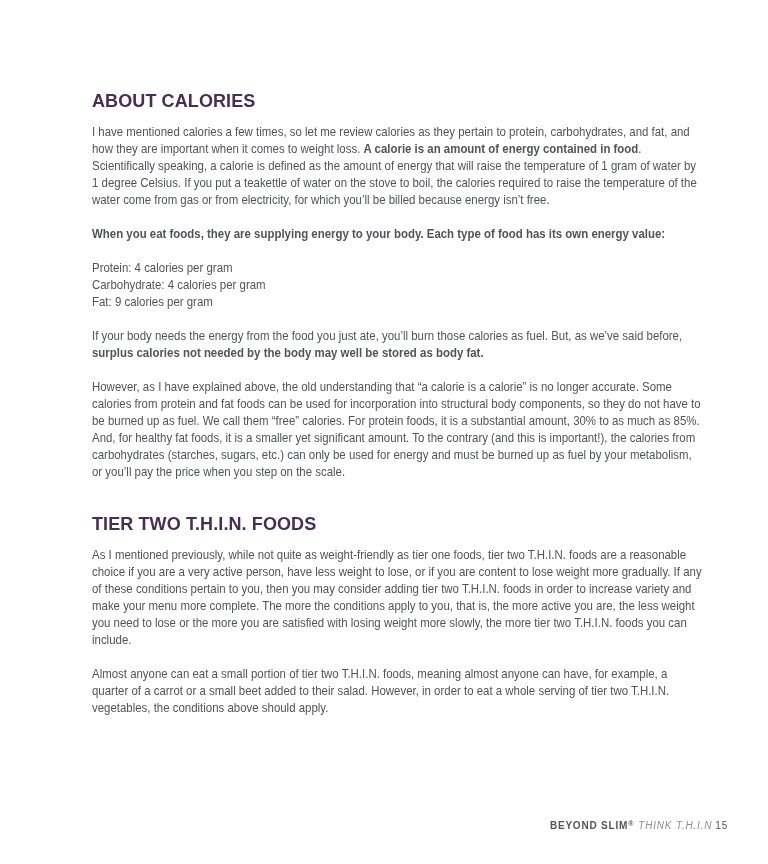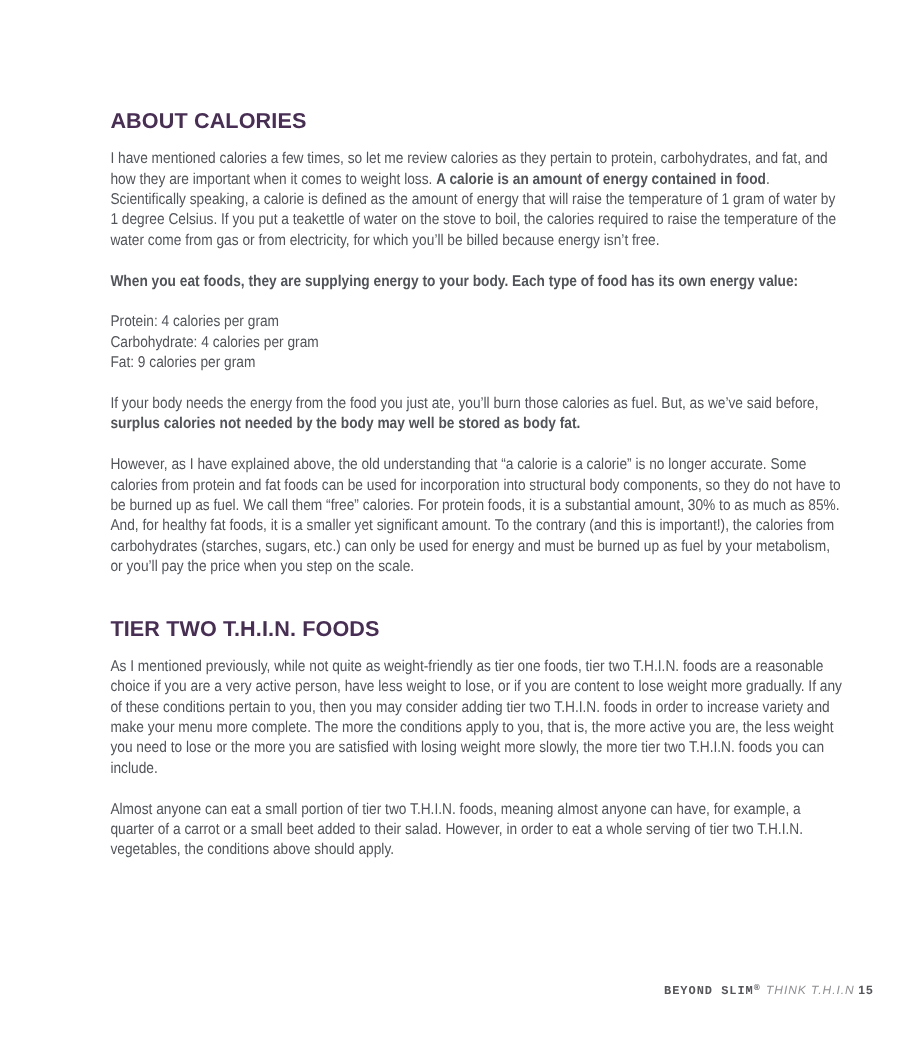--- a/index.html
+++ b/index.html
@@ -43,30 +43,30 @@
   .para .b, .para.bold { font-weight: bold; }
   .page-footer {
     position: absolute;
     top: 820px;
     right: 40px;
     font-size: 10px;
     letter-spacing: 0.8px;
     color: #55555a;
     white-space: nowrap;
   }
-  .page-footer .brand { font-weight: bold; color: #55555a; font-family: Liberation Mono, monospace; }
+  .page-footer .brand { font-weight: bold; color: #55555a; }
   .page-footer .reg {
     font-weight: bold;
     font-size: 7px;
     position: relative;
     top: -3px;
     letter-spacing: 0;
   }
   .page-footer .book { color: #8f8f93; margin: 0 3px 0 5px; font-style: italic; }
-  .page-footer .pagenum { font-weight: bold; color: #55555a; text-align: right; }
+  .page-footer .pagenum { font-weight: normal; color: #55555a; text-align: right; }
 </style>
 </head>
 <body>
 
 <div class="page">
   <main class="doc">
       <h2 class="heading">ABOUT CALORIES</h2>
       <p class="para"><span class="">I have mentioned calories a few times, so let me review calories as they pertain to protein, carbohydrates, and fat, and how they are important when it comes to weight loss. </span><span class="b">A calorie is an amount of energy contained in food</span><span class="">. Scientifically speaking, a calorie is defined as the amount of energy that will raise the temperature of 1 gram of water by 1 degree Celsius. If you put a teakettle of water on the stove to boil, the calories required to raise the temperature of the water come from gas or from electricity, for which you’ll be billed because energy isn’t free.</span></p>
       <p class="para bold"><span class="b">When you eat foods, they are supplying energy to your body. Each type of food has its own energy value:</span></p>
       <p class="para"><span>Protein: 4 calories per gram</span><br><span>Carbohydrate: 4 calories per gram</span><br><span>Fat: 9 calories per gram</span></p>

